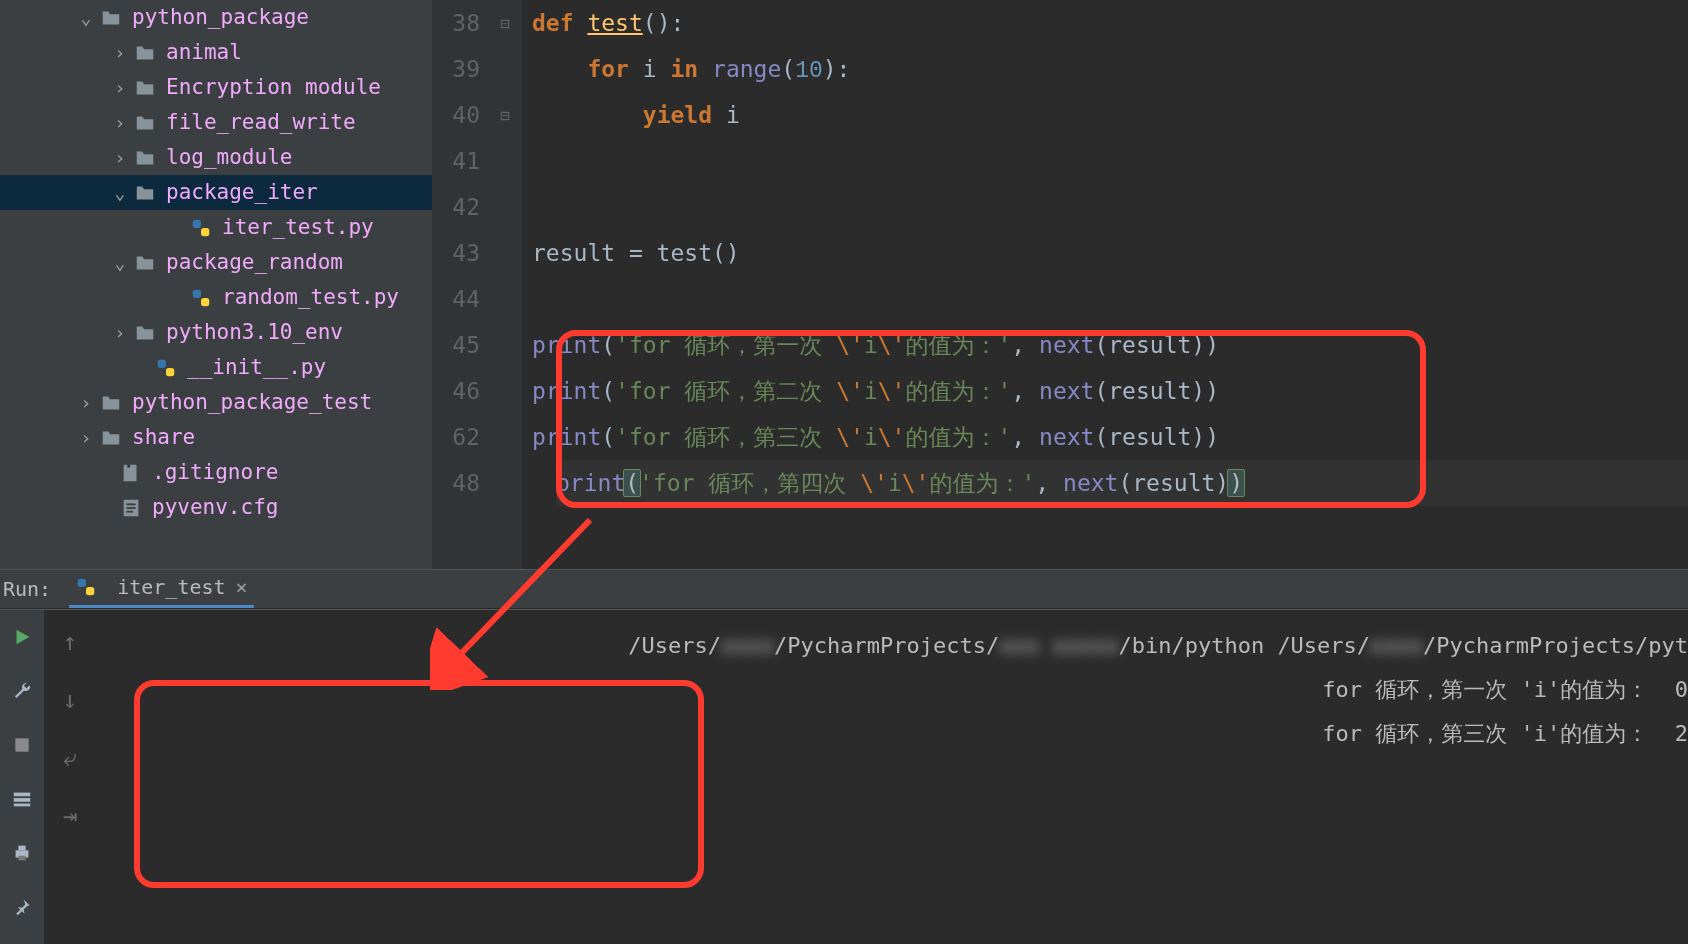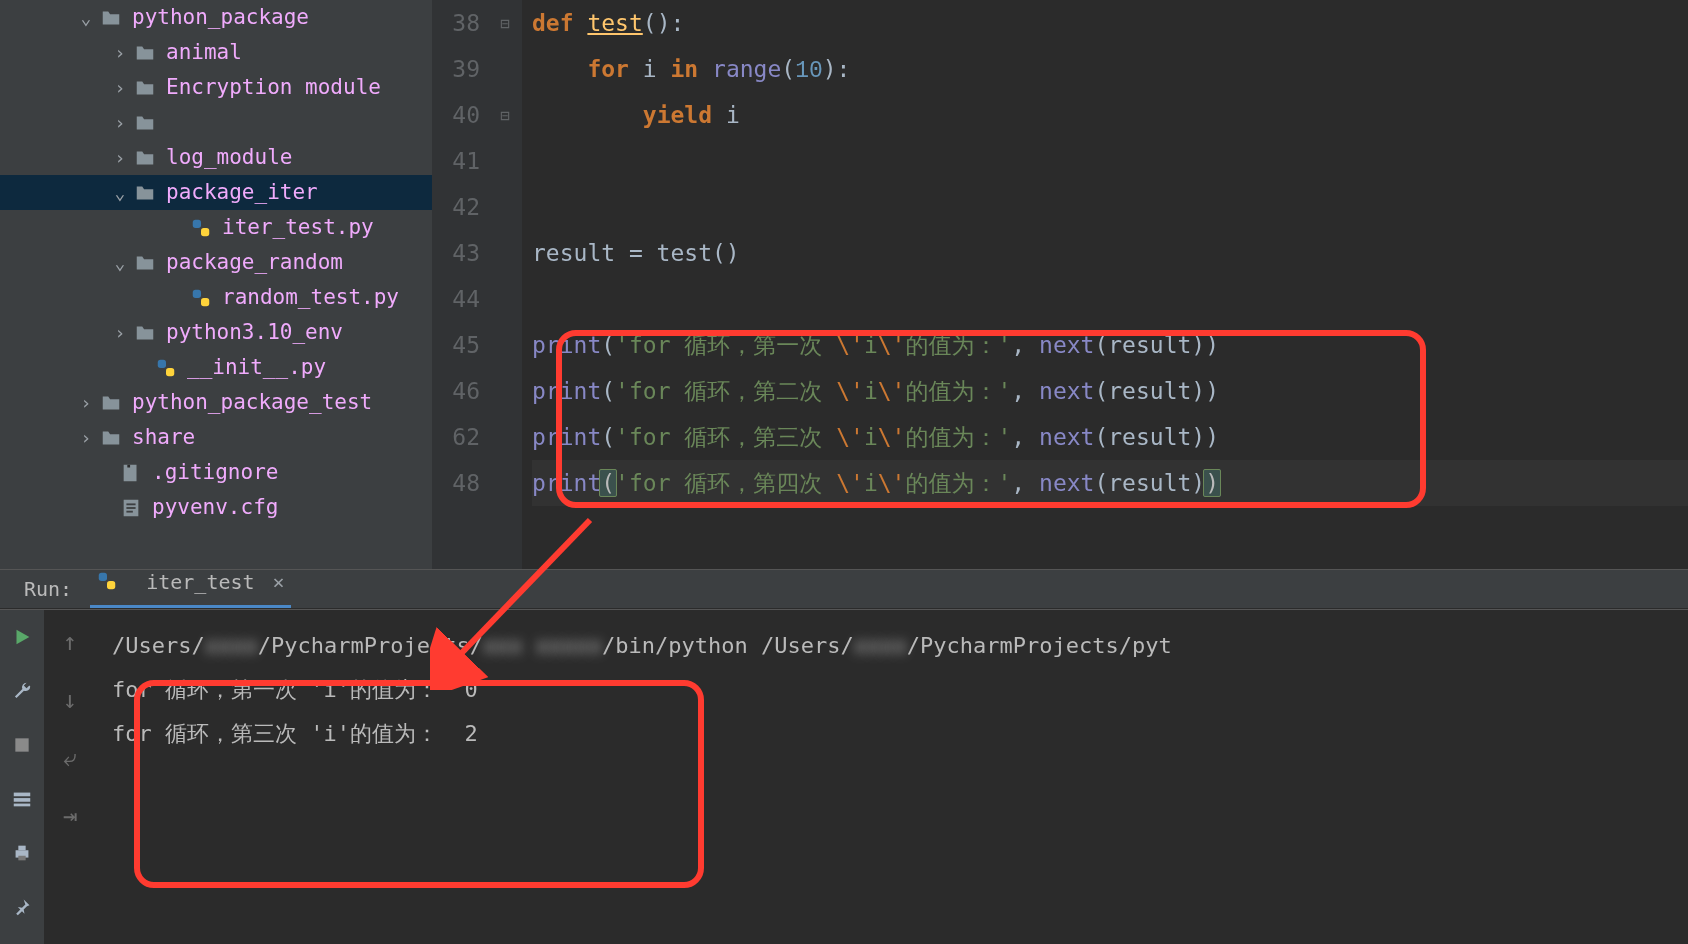--- a/index.html
+++ b/index.html
@@ -17,43 +17,43 @@
   .tree-label { color:#f0abfc; }
   .indent { display:inline-block; }
 
   .editor-area { flex:1 1 auto; display:flex; background:#2b2b2b; position:relative; }
   .gutter { width:68px; background:#313335; text-align:right; padding-right:20px; color:#606366; font-size:23px; line-height:46px; padding-top:0; }
   .gutter .ln { height:46px; }
   .fold-strip { width:22px; background:#313335; position:relative; }
   .fold-strip .fold-mark { position:absolute; left:0; color:#606366; font-size:16px; }
   .code { flex:1 1 auto; padding-left:10px; font-size:23px; line-height:46px; white-space:pre; position:relative; }
   .code .line { height:46px; }
-  .code .line.hl { background:#323232; }
+  .code .line.hl { background:#323232;margin-left:24px; }
   .kw  { color:#cc7832;font-weight:bold; }
   .fn  { color:#ffc66d;text-decoration:underline; }
   .num { color:#6897bb;font-family:Liberation Mono, monospace; }
   .pn  { color:#a9b7c6; }
   .str { color:#6a8759; }
   .esc { color:#cc7832; }
   .id  { color:#a9b7c6; }
   .builtin{ color:#8888c6; }
   .paren-match { background:#3b514d; border:1px solid #6a8759; border-radius:2px; padding:0 1px; margin:0 -2px;}
 
-  .run-header { height:40px; background:#3c3f41; display:flex; align-items:center; padding-left:24px; border-top:1px solid #555; border-bottom:1px solid #2b2b2b; font-size:20px; }
+  .run-header { height:40px; background:#3c3f41; display:flex; align-items:center; padding-left:3px; border-top:1px solid #555; border-bottom:1px solid #2b2b2b; font-size:20px; }
   .run-header .run-label { color:#bababa; margin-right:18px; }
-  .run-tab { display:flex; align-items:flex-start; gap:18px; border-bottom:3px solid #4a88c7; padding:0 6px 2px 6px; height:100%; }
+  .run-tab { display:flex; align-items:center; gap:10px; border-bottom:3px solid #4a88c7; padding:0 6px 2px 6px; height:100%; }
   .run-tab .tab-close { color:#9aa0a6; font-size:20px; }
 
   .run-area { height:335px; display:flex; background:#2b2b2b; border-top:1px solid #555; }
   .run-left { width:44px; background:#3c3f41; display:flex; flex-direction:column; align-items:center; padding-top:14px; gap:28px; }
   .run-left .tool-icn { width:26px; height:26px; display:flex; align-items:center; justify-content:center; color:#a9b7c6; }
   .run-left .tool-icn.play { color:#59a869; }
   .run-mid { width:52px; background:#2b2b2b; display:flex; flex-direction:column; align-items:center; padding-top:18px; gap:30px; color:#6b6b6b; }
   .run-mid .mid-icn { font-size:24px; }
-  .console { flex:1 1 auto; padding:14px 0 0 16px; font-size:22px; line-height:44px; white-space:pre; color:#bababa; position:relative; }
+  .console { flex:1 1 auto; padding:14px 0 0 16px; font-size:22px; line-height:44px; white-space:pre; color:#bababa; position:relative;text-align:right; }
   .blur { color:transparent; text-shadow:0 0 12px #ccc; }
 
   
   .anno-rect { position:absolute; border:6px solid #ff3b30; border-radius:20px; pointer-events:none; }
   .anno-arrow { position:absolute; pointer-events:none; }
 </style>
 </head>
 <body>
 
 <div class="app">
@@ -93,20 +93,21 @@
             <span class="tree-label">Encryption module</span>
           </div>
           <div class="tree-row">
             <span class="indent" style="width:112px"></span>
             <span class="chevron ">›</span>
             <span class="folder-icon">
               <svg viewBox="0 0 24 24">
                 <path d="M3 5h6l2 3h10v11H3z" fill="#87939a"></path>
               </svg>
             </span>
+            <span class="tree-label">file_read_write</span>
           </div>
           <div class="tree-row">
             <span class="indent" style="width:112px"></span>
             <span class="chevron ">›</span>
             <span class="folder-icon">
               <svg viewBox="0 0 24 24">
                 <path d="M3 5h6l2 3h10v11H3z" fill="#87939a"></path>
               </svg>
             </span>
             <span class="tree-label">log_module</span>

